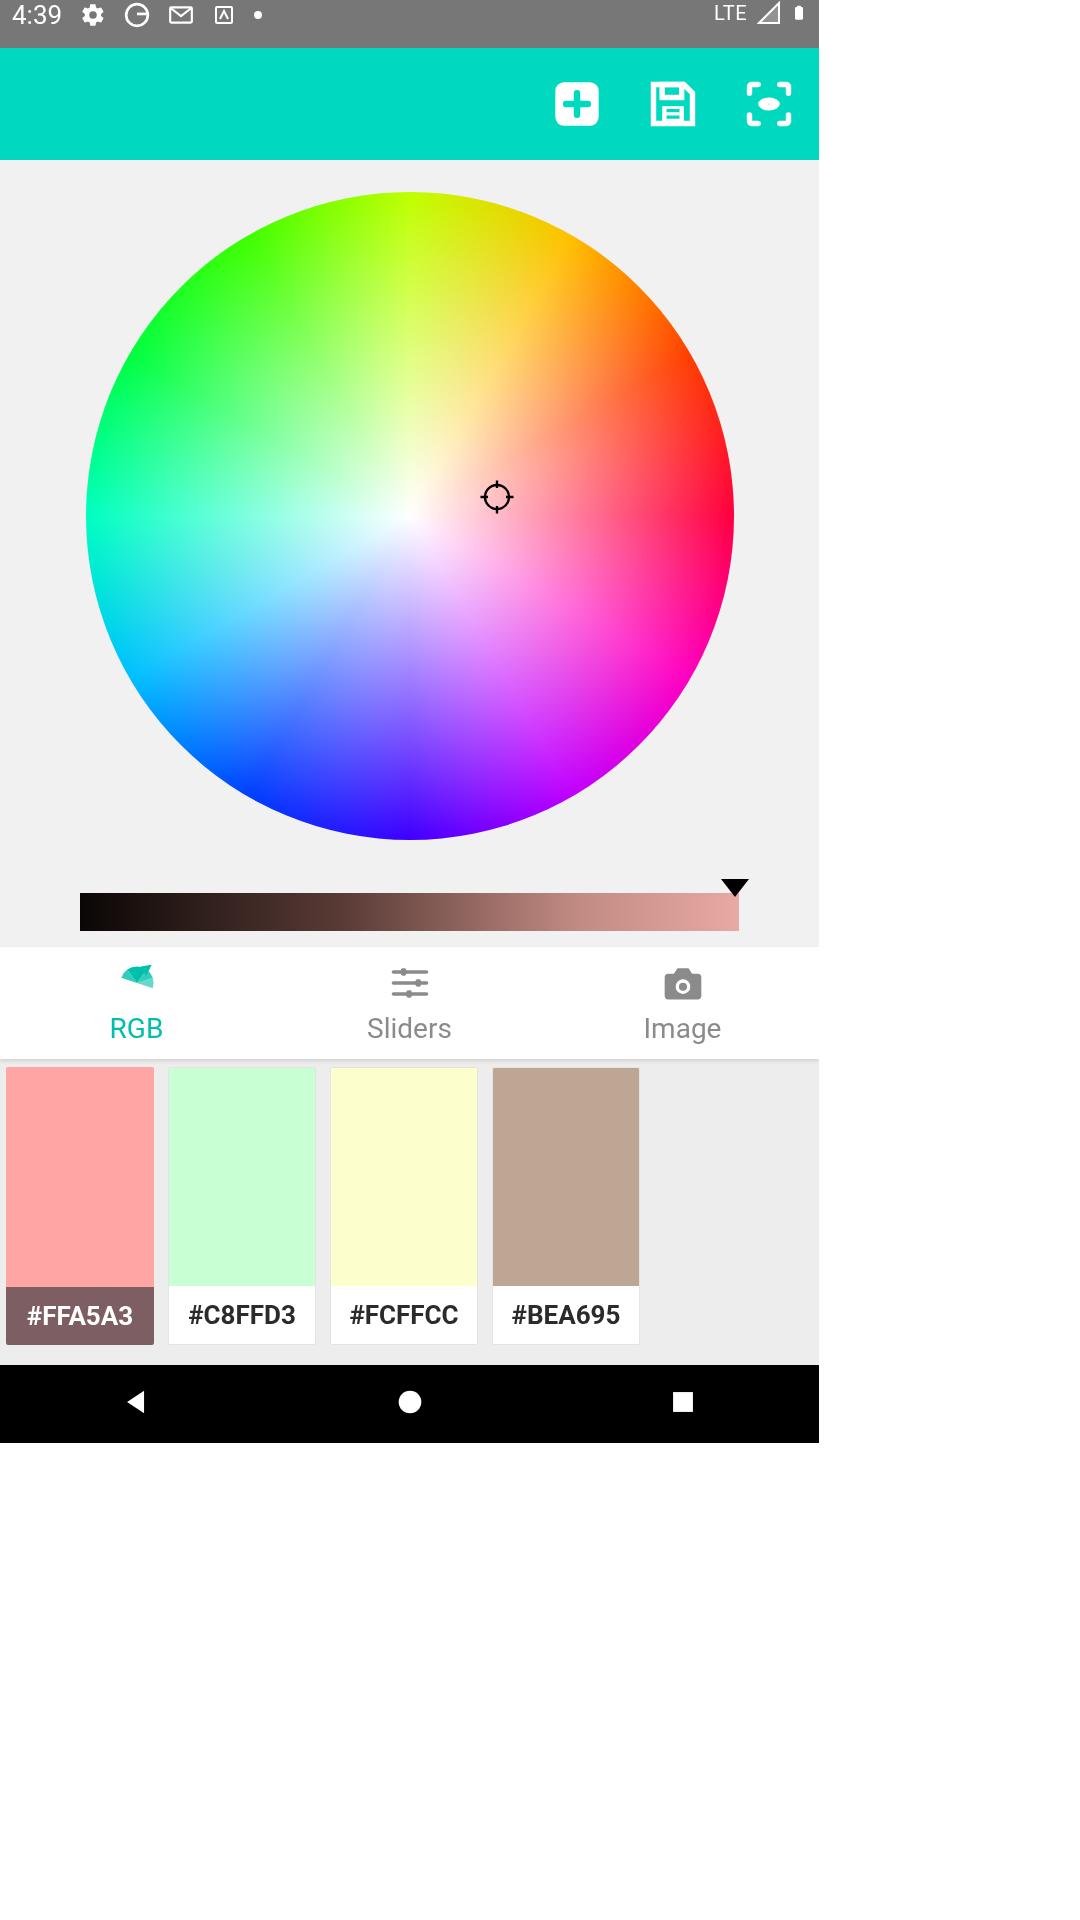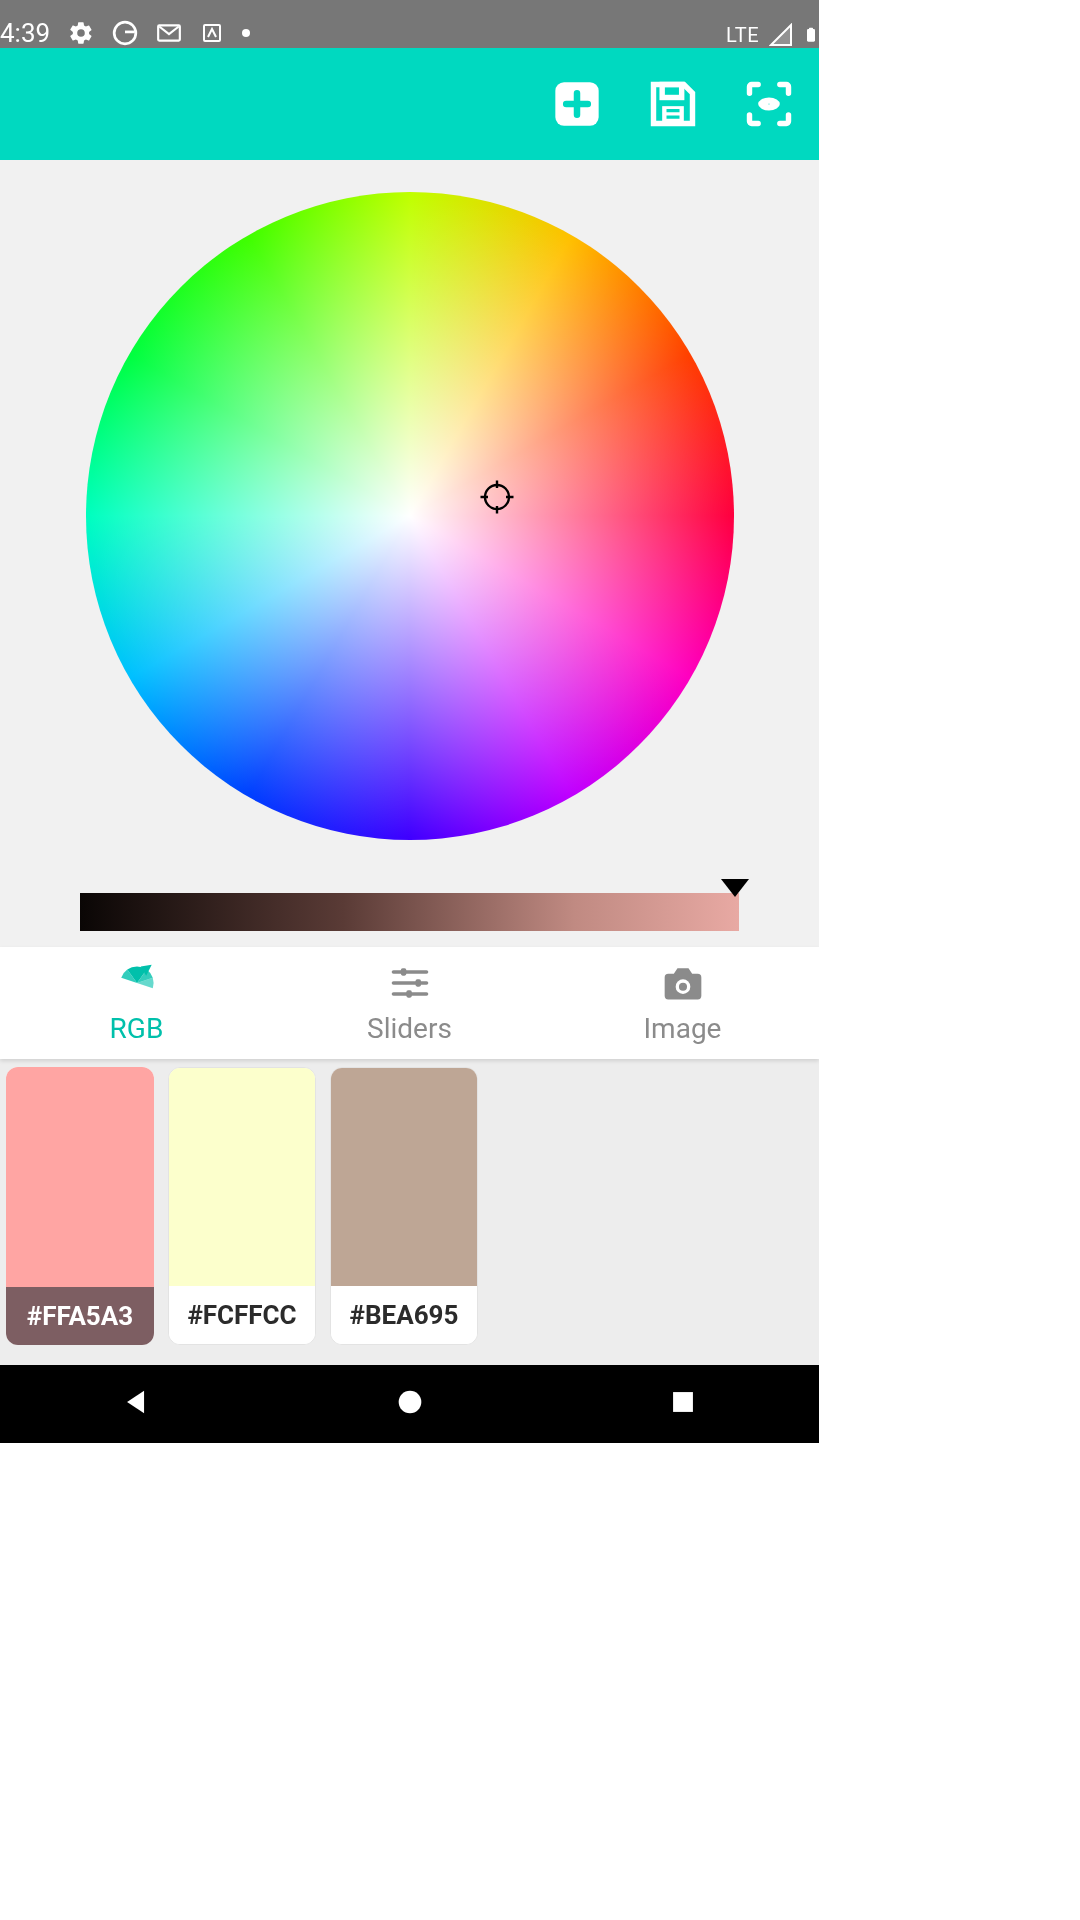--- a/index.html
+++ b/index.html
@@ -4,22 +4,22 @@
 <style>
   * { margin: 0; padding: 0; box-sizing: border-box; }
   html, body { width: 819px; height: 1443px; font-family: Roboto, "Helvetica Neue", Arial, sans-serif; overflow: hidden; background: #fff; }
 
   
   .status-bar {
     height: 48px;
     background: #777;
     color: #fff;
     display: flex;
-    align-items: flex-end;
-    padding: 0 0;
+    align-items: flex-start;
+    padding: 0 12px;
     font-size: 24px;
     letter-spacing: 0.5px;
   }
   .status-left { display: flex; align-items: center; gap: 18px; }
   .status-left .clock { font-size: 26px; font-weight: 400; letter-spacing: 0; }
   .status-right { margin-left: auto; display: flex; align-items: center; gap: 10px; font-size: 20px; }
   .status-icon { display: inline-flex; align-items: center; justify-content: center; }
   .status-dot { width: 8px; height: 8px; border-radius: 50%; background: #fff; }
 
   
@@ -104,21 +104,21 @@
     background: #ededed;
     display: flex;
     padding: 8px 6px 20px 6px;
     gap: 14px;
   }
   .swatch {
     width: 148px;
     display: flex; flex-direction: column;
     background: #fff;
     border: 1px solid #e3e3e3;
-    border-radius: 12px;
+    border-radius: 2px;
     overflow: hidden;
   }
   .swatch.selected { border: none; }
   .swatch-color { flex: 1; }
   .swatch-label {
     height: 58px;
     display: flex; align-items: center; justify-content: center;
     background: #fff;
     color: #2b2b2b;
     font-size: 26px;
@@ -266,20 +266,24 @@
     <span>Image</span>
   </div>
 </div>
 
 <div class="swatches">
   <div class="swatch selected">
     <div class="swatch-color" style="background:#FFA5A3"></div>
     <div class="swatch-label">#FFA5A3</div>
   </div>
   <div class="swatch">
+    <div class="swatch-color" style="background:#C8FFD3"></div>
+    <div class="swatch-label">#C8FFD3</div>
+  </div>
+  <div class="swatch">
     <div class="swatch-color" style="background:#FCFFCC"></div>
     <div class="swatch-label">#FCFFCC</div>
   </div>
   <div class="swatch">
     <div class="swatch-color" style="background:#BEA695"></div>
     <div class="swatch-label">#BEA695</div>
   </div>
 </div>
 
 <div class="navbar">

